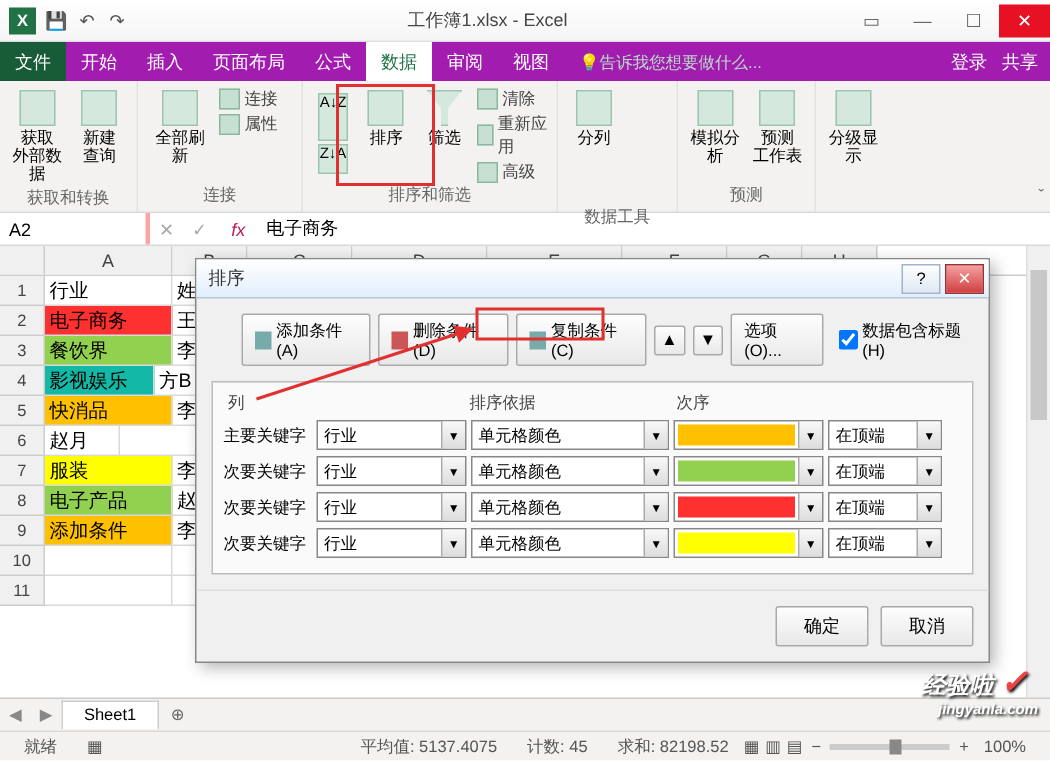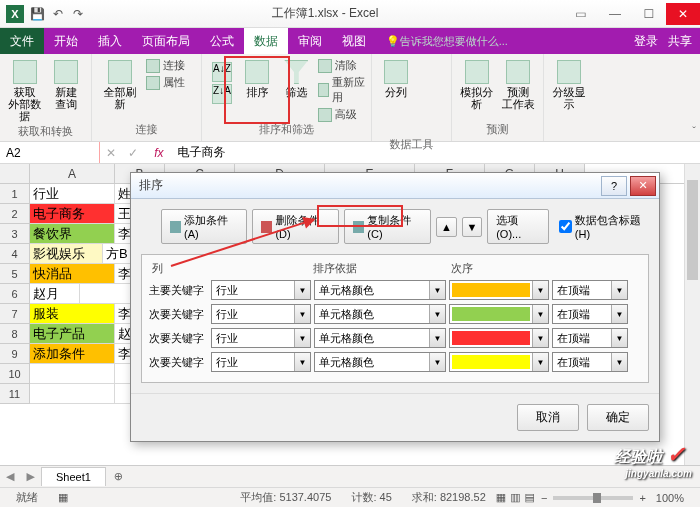--- a/index.html
+++ b/index.html
@@ -27,21 +27,21 @@
 .rgroup .lbl { text-align: center; color: #666; font-size: 11px; }
 .bigbtn { display: flex; flex-direction: column; align-items: center; width: 44px; padding: 2px; }
 .bigbtn .ico { width: 24px; height: 24px; background: #d4e8dd; border: 1px solid #9bc5ad; margin-bottom: 2px; }
 .bigbtn .txt { font-size: 11px; text-align: center; line-height: 12px; }
 .smallbtns { display: flex; flex-direction: column; gap: 2px; font-size: 11px; color: #444; }
 .smallbtns div { display: flex; align-items: center; gap: 3px; }
 .smallbtns .sico { width: 14px; height: 14px; background: #c8e0d3; border: 1px solid #8ab89d; }
 .rhl { position: absolute; border: 2px solid #e03030; }
 
 .fbar { height: 22px; border-bottom: 1px solid #d9d9d9; display: flex; align-items: center; }
-.fbar .namebox { width: 100px; border-right: 1px solid #fca5a5; padding-left: 6px; font-size: 12px; height: 100%; display: flex; align-items: center; }
+.fbar .namebox { width: 100px; border-right: 3px solid #fca5a5; padding-left: 6px; font-size: 12px; height: 100%; display: flex; align-items: center; }
 .fbar .fx { padding: 0 10px; font-style: italic; color: #be185d; }
 .fbar .formula { flex: 1; padding-left: 4px; }
 
 .grid { position: relative; background: #fff; }
 .colhdrs { display: flex; height: 20px; border-bottom: 1px solid #ccc; }
 .colhdrs .corner { width: 30px; border-right: 1px solid #ccc; background: #f0f0f0; }
 .colhdrs .ch { border-right: 1px solid #ccc; background: #f0f0f0; display: flex; align-items: center; justify-content: center; color: #444; }
 .row { display: flex; height: 20px; }
 .row .rh { width: 30px; border-right: 1px solid #ccc; border-bottom: 1px solid #ccc; background: #f0f0f0; display: flex; align-items: center; justify-content: center; color: #444; font-size: 11px; }
 .row .cell { border-right: 1px solid #d9d9d9; border-bottom: 1px solid #d9d9d9; padding-left: 3px; font-size: 13px; display: flex; align-items: center; overflow: hidden; white-space: nowrap; }
@@ -161,21 +161,21 @@
             <span class="sico"></span>
             <span>属性</span>
           </div>
       </div>
     </div>
     <div class="lbl">连接</div>
   </div>
   <div class="rgroup" style="width:170px">
     <div class="items">
       <div style="display:flex;flex-direction:column;gap:2px;padding:4px">
-        <div style="width:20px;height:20px;border:1px solid #9bc5ad;background:#d4e8dd;font-size:10px;text-align:center">A↓Z</div>
+        <div style="width:20px;height:32px;border:1px solid #9bc5ad;background:#d4e8dd;font-size:10px;text-align:center">A↓Z</div>
         <div style="width:20px;height:20px;border:1px solid #9bc5ad;background:#d4e8dd;font-size:10px;text-align:center">Z↓A</div>
       </div>
       <div class="bigbtn">
           <div class="ico"></div>
           <div class="txt">排序</div>
         </div>
       <div class="bigbtn">
           <div class="ico" style="clip-path:polygon(0 0,100% 0,60% 50%,60% 100%,40% 100%,40% 50%)"></div>
           <div class="txt">筛选</div>
         </div>
@@ -287,21 +287,21 @@
       <div class="cell" style="width: 50px;">李悟</div>
       <div class="cell" style="width: 70px;"></div>
       <div class="cell" style="width: 90px;"></div>
       <div class="cell" style="width: 90px;"></div>
       <div class="cell" style="width: 70px;"></div>
       <div class="cell" style="width: 50px;"></div>
       <div class="cell" style="width: 50px;"></div>
     </div>
     <div class="row">
       <div class="rh">4</div>
-      <div class="cell" style="width: 73px; background: #fef9c3;">影视娱乐</div>
+      <div class="cell" style="width: 73px; background: #14b8a6;">影视娱乐</div>
       <div class="cell" style="width: 50px;">方B</div>
       <div class="cell" style="width: 70px;"></div>
       <div class="cell" style="width: 90px;"></div>
       <div class="cell" style="width: 90px;"></div>
       <div class="cell" style="width: 70px;"></div>
       <div class="cell" style="width: 50px;"></div>
       <div class="cell" style="width: 50px;"></div>
     </div>
     <div class="row">
       <div class="rh">5</div>
@@ -501,22 +501,22 @@
             </div>
             <div class="combo" style="width:76px">
               <div class="cv">在顶端</div>
               <div class="dd">▼</div>
             </div>
           </div>
         </div>
     </div>
   </div>
   <div class="dlgfooter">
+    <div class="fbtn">确定</div>
     <div class="fbtn">取消</div>
-    <div class="fbtn">确定</div>
   </div>
 </div>
 
 <div class="sheettabs">
   <span class="nav">◀</span>
   <span class="nav">▶</span>
   <div class="st">Sheet1</div>
   <span class="plus">⊕</span>
 </div>
 

